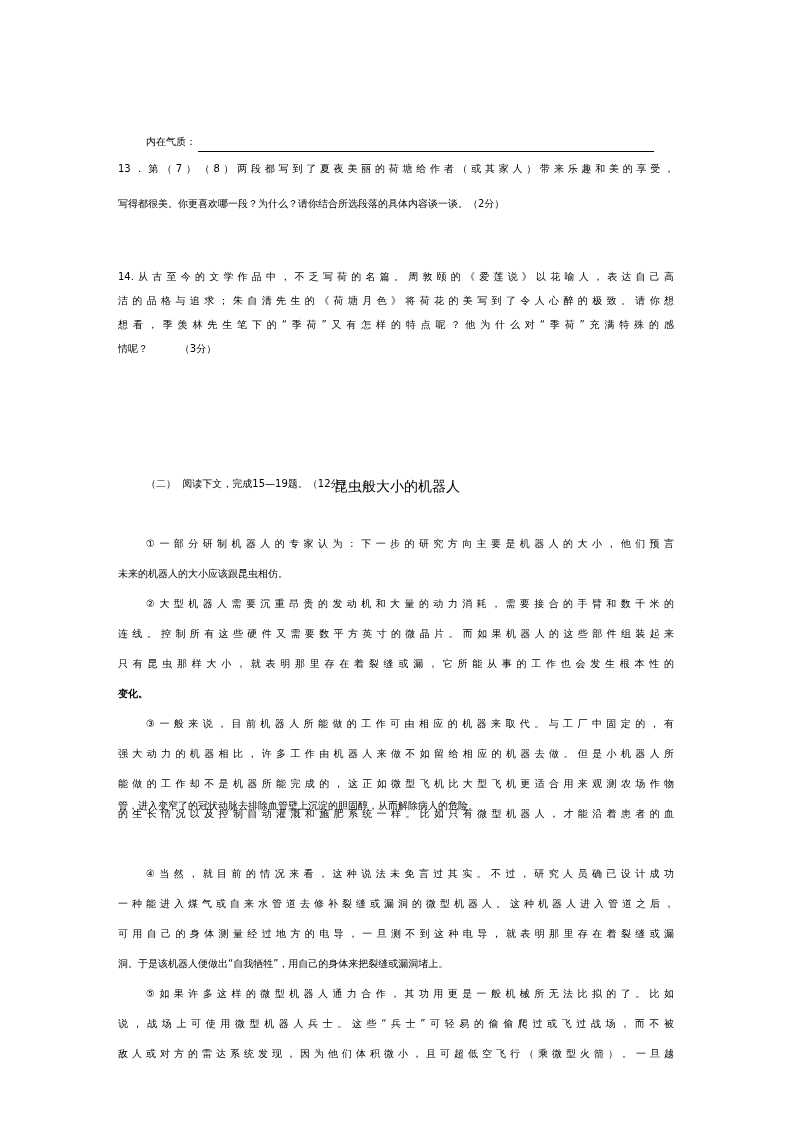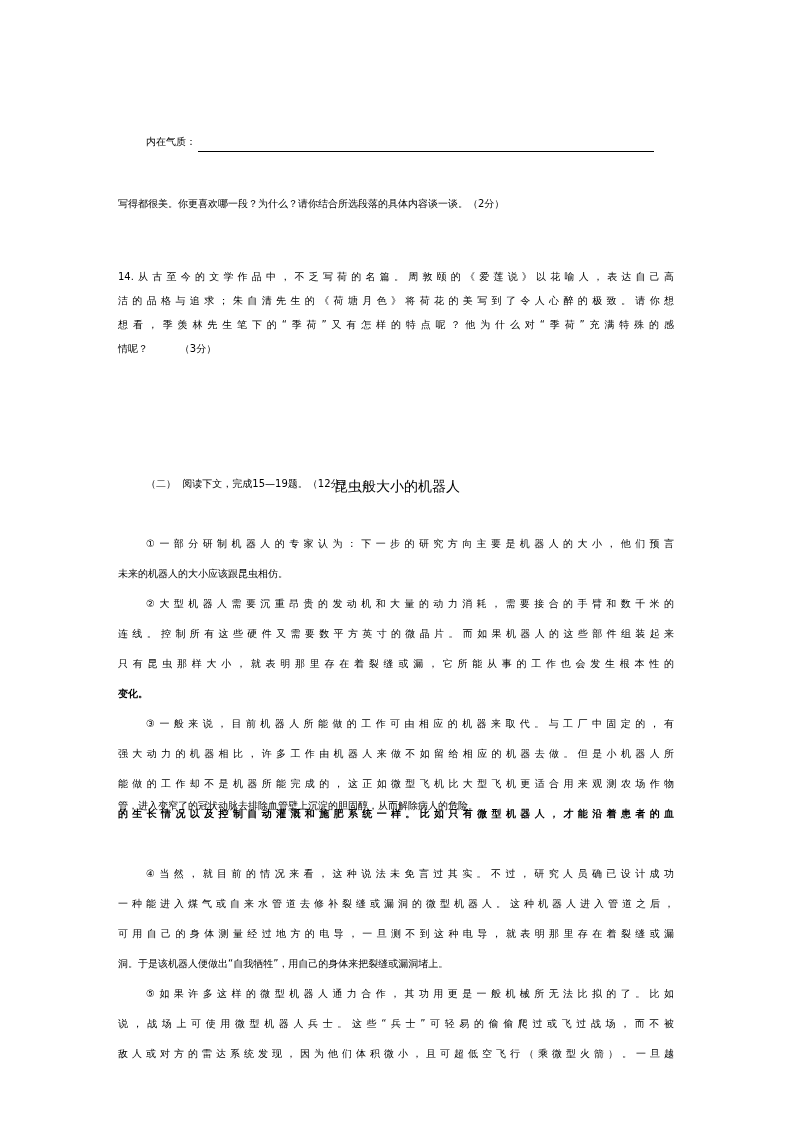--- a/index.html
+++ b/index.html
@@ -15,20 +15,21 @@
   </style>
 </head>
 <body>
 
 <div class="page">
 
   <div class="line indent" style="top:104px;">
     <span>内在气质：</span><span class="fill-line"></span>
   </div>
 
+  <div class="line just" style="top:131px;">13．第（7）（8）两段都写到了夏夜美丽的荷塘给作者（或其家人）带来乐趣和美的享受，</div>
   <div class="line" style="top:166px;">写得都很美。你更喜欢哪一段？为什么？请你结合所选段落的具体内容谈一谈。（2分）</div>
 
   <div class="line just" style="top:239px;">14.从古至今的文学作品中，不乏写荷的名篇。周敦颐的《爱莲说》以花喻人，表达自己高</div>
   <div class="line just" style="top:263px;">洁的品格与追求；朱自清先生的《荷塘月色》将荷花的美写到了令人心醉的极致。请你想</div>
   <div class="line just" style="top:287px;">想看，季羡林先生笔下的“季荷”又有怎样的特点呢？他为什么对“季荷”充满特殊的感</div>
   <div class="line" style="top:311px; white-space: pre;">情呢？          （3分）</div>
 
   <div class="line" style="top:446px; left:146px; white-space: pre;">（二）  阅读下文，完成15—19题。（12分）</div>
 
   <div class="title" style="top:476px;">昆虫般大小的机器人</div>
@@ -37,21 +38,21 @@
   <div class="line indent just" style="top:566px; width:528px;">②大型机器人需要沉重昂贵的发动机和大量的动力消耗，需要接合的手臂和数千米的</div>
 
   <div class="line" style="top:536px;">未来的机器人的大小应该跟昆虫相仿。</div>
   <div class="line just" style="top:596px;">连线。控制所有这些硬件又需要数平方英寸的微晶片。而如果机器人的这些部件组装起来</div>
   <div class="line just" style="top:626px;">只有昆虫那样大小，就表明那里存在着裂缝或漏，它所能从事的工作也会发生根本性的</div>
   <div class="line" style="top:656px;font-weight:bold;">变化。</div>
 
   <div class="line indent just" style="top:686px; width:528px;">③一般来说，目前机器人所能做的工作可由相应的机器来取代。与工厂中固定的，有</div>
   <div class="line just" style="top:716px;">强大动力的机器相比，许多工作由机器人来做不如留给相应的机器去做。但是小机器人所</div>
   <div class="line just" style="top:746px;">能做的工作却不是机器所能完成的，这正如微型飞机比大型飞机更适合用来观测农场作物</div>
-  <div class="line just" style="top:776px;font-weight:bold;">的生长情况以及控制自动灌溉和施肥系统一样。比如只有微型机器人，才能沿着患者的血</div>
+  <div class="line just" style="top:776px;">的生长情况以及控制自动灌溉和施肥系统一样。比如只有微型机器人，才能沿着患者的血</div>
   <div class="line" style="top:768px;">管，进入变窄了的冠状动脉去排除血管壁上沉淀的胆固醇，从而解除病人的危险。</div>
 
   <div class="line indent just" style="top:836px; width:528px;">④当然，就目前的情况来看，这种说法未免言过其实。不过，研究人员确已设计成功</div>
   <div class="line just" style="top:866px;">一种能进入煤气或自来水管道去修补裂缝或漏洞的微型机器人。这种机器人进入管道之后，</div>
   <div class="line just" style="top:896px;">可用自己的身体测量经过地方的电导，一旦测不到这种电导，就表明那里存在着裂缝或漏</div>
   <div class="line" style="top:926px;">洞。于是该机器人便做出“自我牺牲”，用自己的身体来把裂缝或漏洞堵上。</div>
 
   <div class="line indent just" style="top:956px; width:528px;">⑤如果许多这样的微型机器人通力合作，其功用更是一般机械所无法比拟的了。比如</div>
   <div class="line just" style="top:986px;">说，战场上可使用微型机器人兵士。这些“兵士”可轻易的偷偷爬过或飞过战场，而不被</div>
   <div class="line just" style="top:1016px;">敌人或对方的雷达系统发现，因为他们体积微小，且可超低空飞行（乘微型火箭）。一旦越</div>

